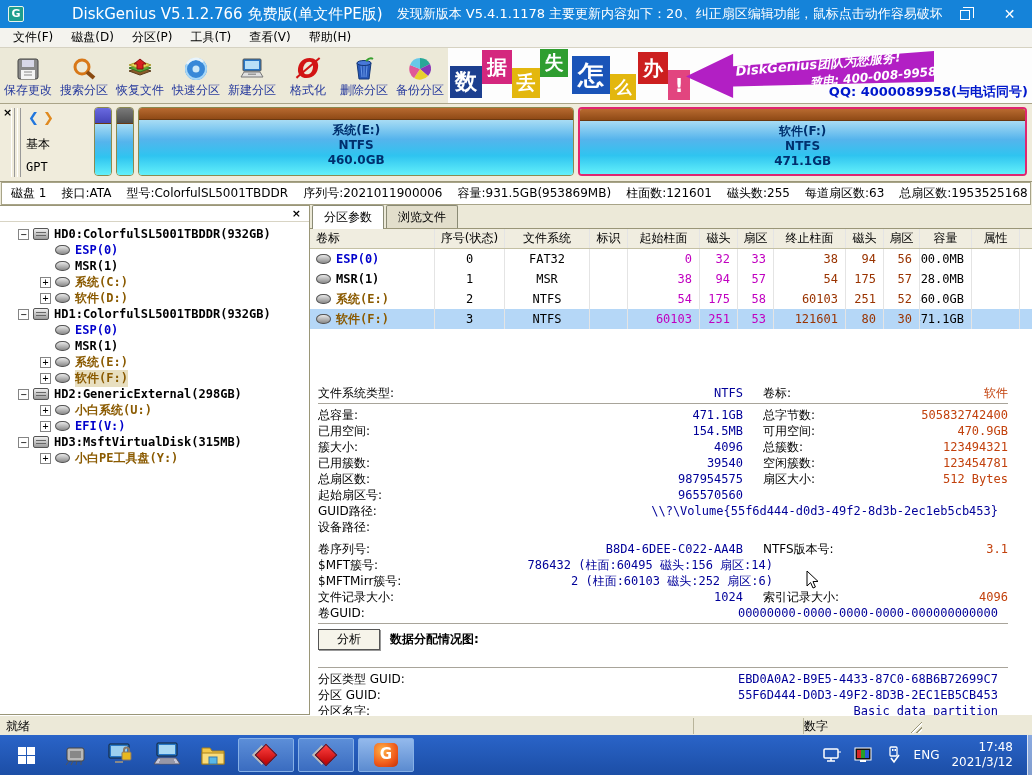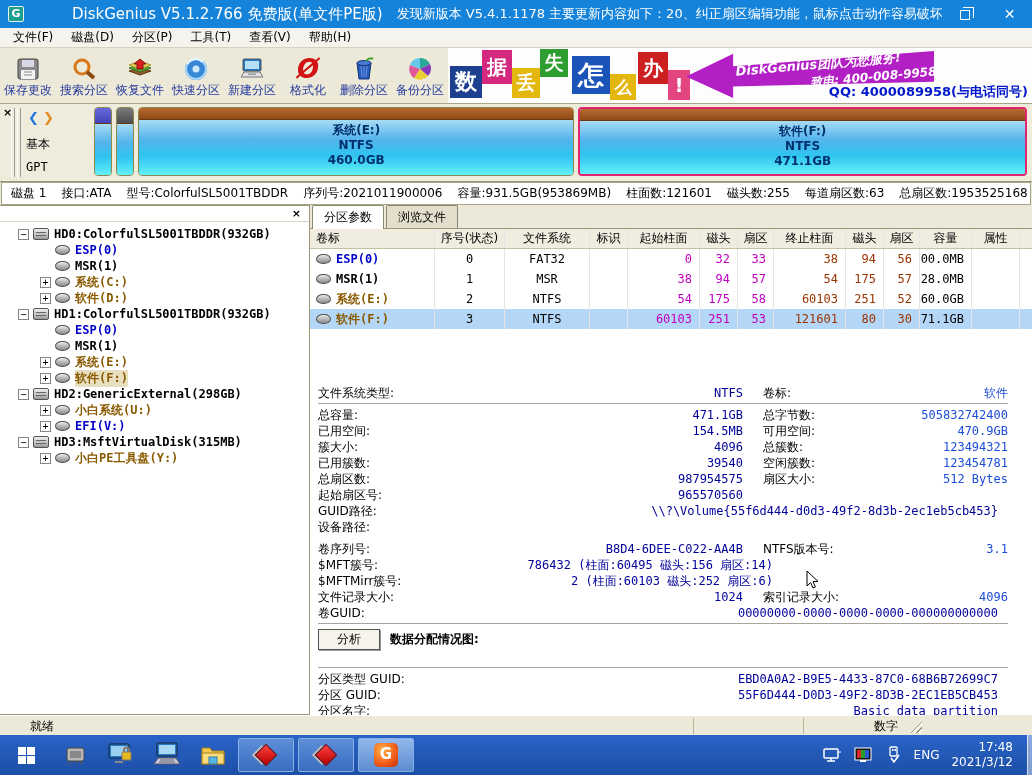--- a/index.html
+++ b/index.html
@@ -107,34 +107,34 @@
   .cell.name { padding-left:6px; font-weight:bold; }
   .cell.ctr { justify-content:center; }
   .cell.num { justify-content:flex-end; padding-right:7px; }
   .cell.sc { color:#c000c0; } .cell.ec { color:#993300; }
 
   .details { padding:0 24px 0 8px; margin-top:56px; color:#000; }
   .drow { display:flex; height:16px; line-height:16px; white-space:nowrap; }
   .dl1 { width:140px; flex:none; }
   .dv1 { width:285px; flex:none; text-align:right; color:#000099; font-family:"DejaVu Sans Mono","DejaVu Sans",monospace; }
   .dl2 { width:120px; flex:none; margin-left:20px; }
-  .dv2 { flex:1; text-align:right; color:#1d4ed8; font-family:"DejaVu Sans Mono","DejaVu Sans",monospace; }
+  .dv2 { flex:1; text-align:right; color:#c2410c; font-family:"DejaVu Sans Mono","DejaVu Sans",monospace; }
   .drow.pathlike .dv1 { width:540px; text-align:right; }
   .drow.wide .dv1 { width:315px; }
   .sep { height:0; border-top:1px solid #a8a49a; border-bottom:1px solid #fff; margin:2px 0; }
   .gap6 { height:6px; } .gap14 { height:14px; }
   .analyze-row { display:flex; align-items:center; height:24px; margin:2px 0 0 0; }
   .analyze-btn { width:62px; height:21px; background:#f6f4ea; border:1px solid #555; box-shadow:1px 1px 0 #999; text-align:center; line-height:19px; margin-right:10px; }
   .alloc-label { font-weight:bold; }
 
   
-  .statusbar { position:absolute; top:715px; left:0; width:924px; height:20px; background:#ece9d8; border-top:1px solid #fff; display:flex; align-items:center;padding-left:24px; }
+  .statusbar { position:absolute; top:715px; left:0; width:924px; height:20px; background:#ece9d8; border-top:1px solid #fff; display:flex; align-items:center; }
   .sb-left { flex:1; padding-left:6px; border-right:1px solid #b8b49a; height:16px; line-height:16px; margin-top:1px; }
   .sb-mid { width:110px; border-right:1px solid #b8b49a; height:16px; }
-  .sb-right { width:120px; text-align:right; padding-right:26px; height:16px; line-height:16px; }
+  .sb-right { width:120px; text-align:left; padding-right:26px; height:16px; line-height:16px; }
   .sb-grip { position:absolute; right:2px; bottom:2px; width:12px; height:12px;
     background:linear-gradient(135deg, transparent 50%, #9a9678 50%, #9a9678 58%, #fff 58%, #fff 66%, transparent 66%, transparent 74%, #9a9678 74%, #9a9678 82%, #fff 82%, #fff 90%, transparent 90%); }
 
   
   .taskbar { position:absolute; top:735px; left:0; width:1032px; height:40px; background:linear-gradient(#2a64c8,#1c4ea6); display:flex; align-items:center; color:#fff; }
   .tk-start { width:52px; height:40px; display:flex; align-items:center; justify-content:center; }
   .win-logo { width:17px; height:17px; display:grid; grid-template-columns:8px 8px; grid-template-rows:8px 8px; gap:1px; }
   .win-logo span { background:#fff; }
   .tk-icon { width:46px; height:40px; display:flex; align-items:center; justify-content:center; }
   .tk-app { width:56px; height:34px; margin:0 2px; border:1px solid #86b0e6; border-radius:2px; background:linear-gradient(#5c8ed8,#3a6cc0); display:flex; align-items:center; justify-content:center; }

